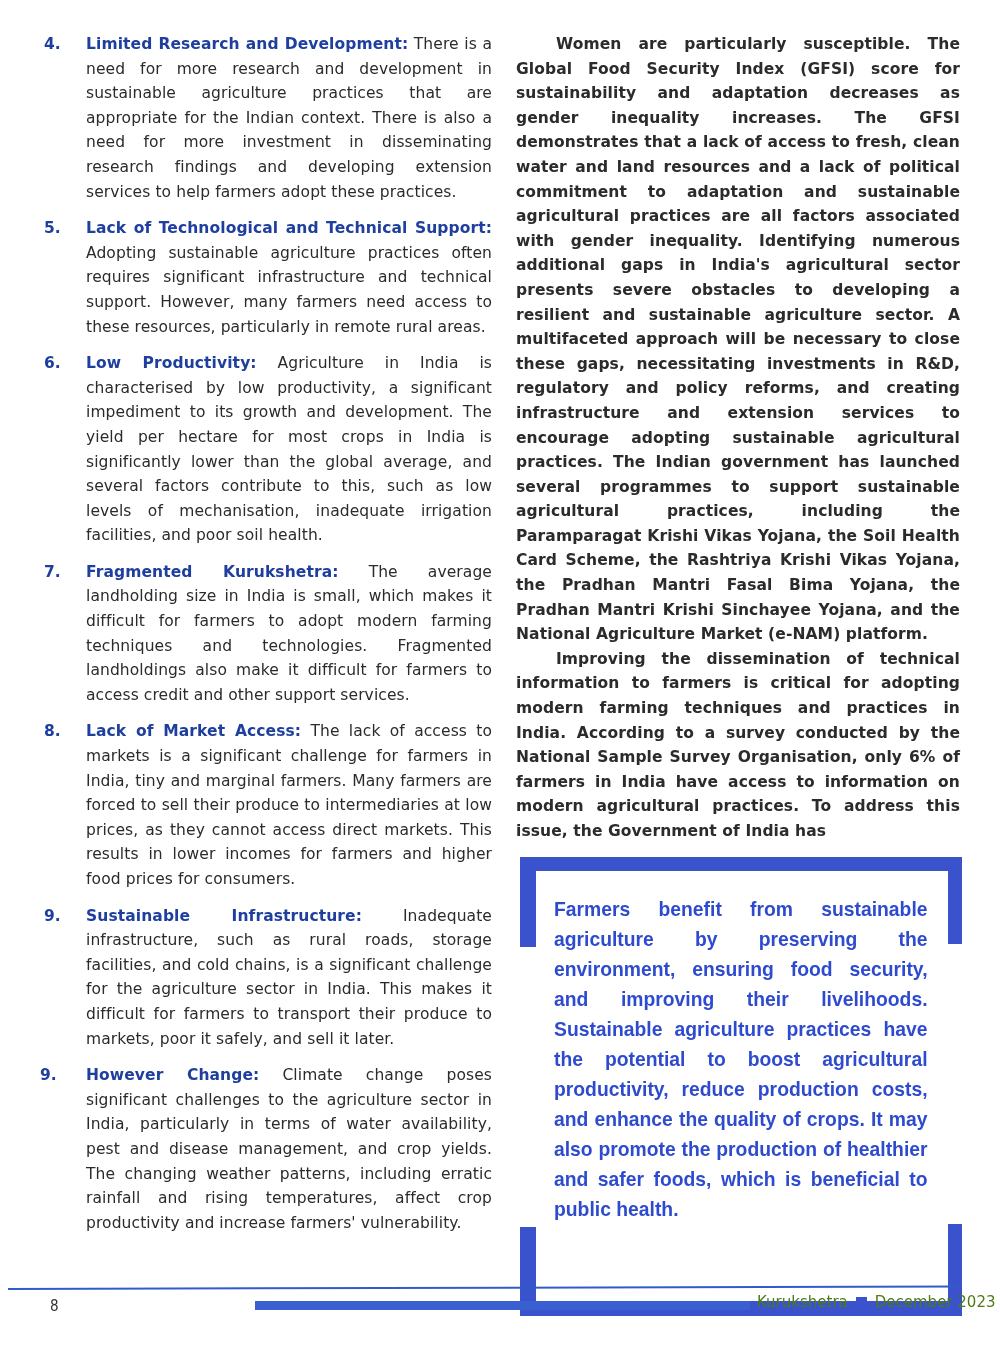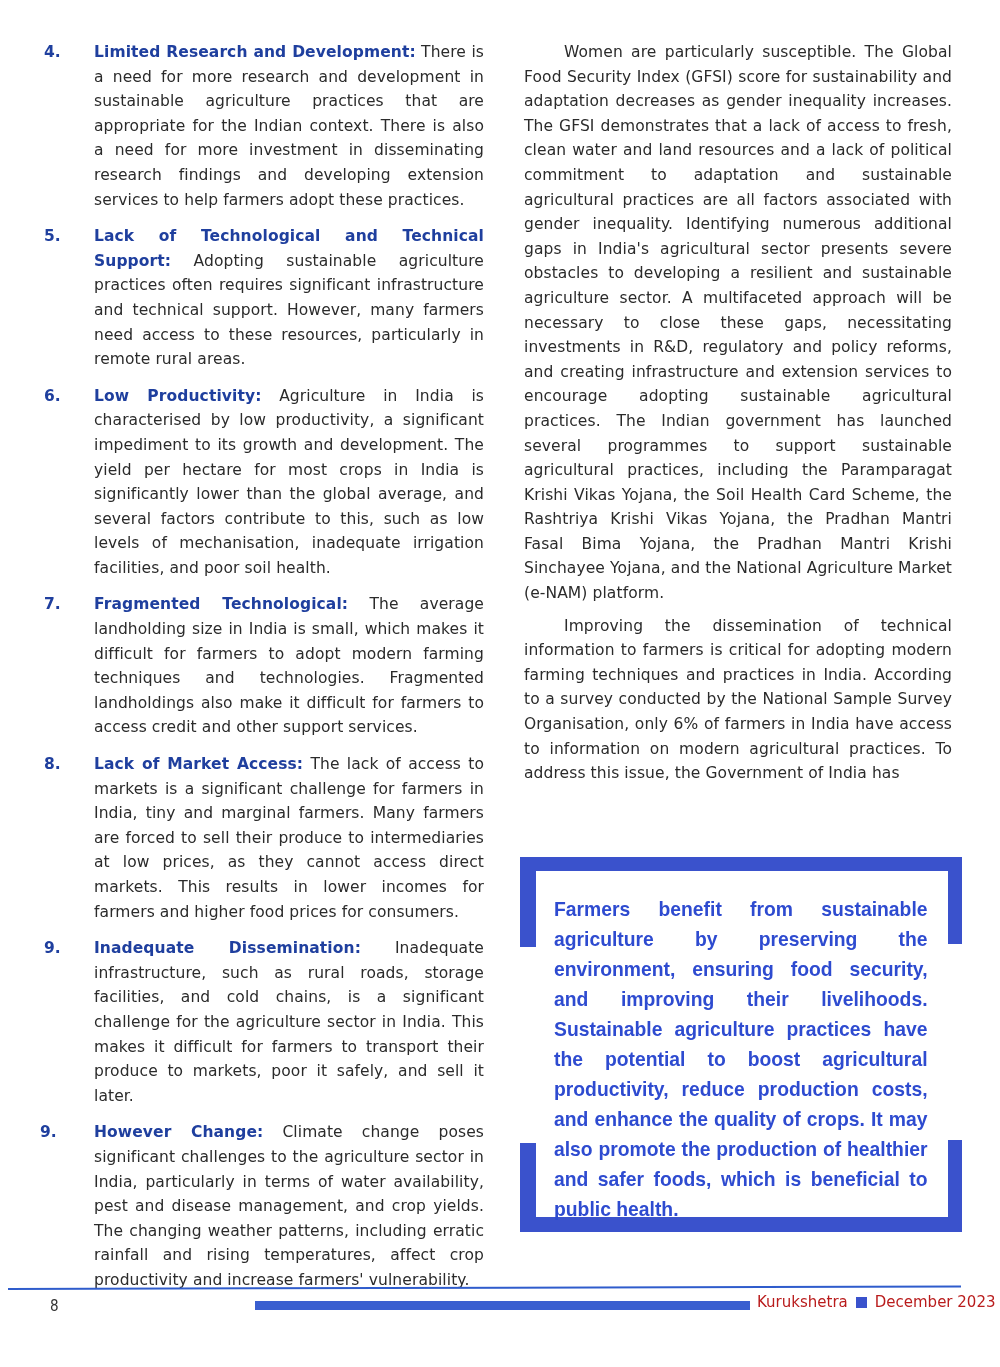--- a/index.html
+++ b/index.html
@@ -10,31 +10,31 @@
     color: #2b2b2b;
   }
   .col-left { position: absolute; left: 40px; top: 32px; width: 452px; }
   .col-right { position: absolute; left: 516px; top: 32px; width: 444px; }
   .item { position: relative; padding-left: 46px; margin-bottom: 12px; }
   .num {
     position: absolute; left: 4px; top: 0;
     color: #1f3f9e; font-weight: bold; font-size: 15.5px; line-height: 24.6px;
   }
   .item p, .col-right p {
-    margin: 8px; font-size: 15.5px; line-height: 24.6px; text-align: justify;
+    margin: 0; font-size: 15.5px; line-height: 24.6px; text-align: justify;
     letter-spacing: 0.1px;
   }
   .head { color: #1f3f9e; font-weight: bold; }
-  .indent { text-indent: 40px; }
+  .indent { text-indent: 40px; font-weight: bold; }
   .section-h {
     color: #12b2e6; font-weight: bold; font-size: 19.5px; line-height: 27px;
     margin: 14px 0 12px 0; text-align: justify;
   }
   .callout {
-    position: absolute; left: 520px; top: 857px; width: 442px; height: 375px;
+    position: absolute; left: 520px; top: 857px; width: 442px; height: 459px;
   }
   .frame { position: absolute; background: #3a52cc; }
   .f-top { left: 0; top: 0; width: 442px; height: 14px; }
   .f-tl { left: 0; top: 0; width: 16px; height: 90px; }
   .f-tr { right: 0; top: 0; width: 14px; height: 87px; }
   .f-bottom { left: 0; bottom: 0; width: 442px; height: 15px; }
   .f-bl { left: 0; bottom: 0; width: 16px; height: 89px; }
   .f-br { right: 0; bottom: 0; width: 14px; height: 92px; }
   .callout-text {
     position: absolute; left: 34px; top: 37px; width: 374px;
@@ -49,21 +49,21 @@
   }
   .page-num {
     position: absolute; left: 50px; top: 1297px; font-size: 15px; color: #333;
     font-family: "DejaVu Sans Condensed", "DejaVu Sans", sans-serif;
   }
   .footer-bar {
     position: absolute; left: 255px; top: 1301px; width: 495px; height: 9px;
     background: #3a5fd0;
   }
   .footer-meta {
-    position: absolute; left: 757px; top: 1293px; font-size: 15px; color: #b91c1c;
+    position: absolute; left: 757px; top: 1293px; font-size: 15px; color: #4d7c0f;
     display: flex; align-items: center; gap: 8px;
   }
   .footer-sq { width: 11px; height: 11px; background: #3a52cc; display: inline-block; }
 </style>
 </head>
 <body>
 
 <div class="col-left">
   <div class="item">
     <span class="num">4.</span>
@@ -72,29 +72,29 @@
   <div class="item">
     <span class="num">5.</span>
     <p><span class="head">Lack of Technological and Technical Support:</span><span> Adopting sustainable agriculture practices often requires significant infrastructure and technical support. However, many farmers need access to these resources, particularly in remote rural areas.</span></p>
   </div>
   <div class="item">
     <span class="num">6.</span>
     <p><span class="head">Low Productivity:</span><span> Agriculture in India is characterised by low productivity, a significant impediment to its growth and development. The yield per hectare for most crops in India is significantly lower than the global average, and several factors contribute to this, such as low levels of mechanisation, inadequate irrigation facilities, and poor soil health.</span></p>
   </div>
   <div class="item">
     <span class="num">7.</span>
-    <p><span class="head">Fragmented Technological:</span><span> The average landholding size in India is small, which makes it difficult for farmers to adopt modern farming techniques and technologies. Fragmented landholdings also make it difficult for farmers to access credit and other support services.</span></p>
+    <p><span class="head">Fragmented Kurukshetra:</span><span> The average landholding size in India is small, which makes it difficult for farmers to adopt modern farming techniques and technologies. Fragmented landholdings also make it difficult for farmers to access credit and other support services.</span></p>
   </div>
   <div class="item">
     <span class="num">8.</span>
     <p><span class="head">Lack of Market Access:</span><span> The lack of access to markets is a significant challenge for farmers in India, tiny and marginal farmers. Many farmers are forced to sell their produce to intermediaries at low prices, as they cannot access direct markets. This results in lower incomes for farmers and higher food prices for consumers.</span></p>
   </div>
   <div class="item">
     <span class="num">9.</span>
-    <p><span class="head">Inadequate Dissemination:</span><span> Inadequate infrastructure, such as rural roads, storage facilities, and cold chains, is a significant challenge for the agriculture sector in India. This makes it difficult for farmers to transport their produce to markets, poor it safely, and sell it later.</span></p>
+    <p><span class="head">Sustainable Infrastructure:</span><span> Inadequate infrastructure, such as rural roads, storage facilities, and cold chains, is a significant challenge for the agriculture sector in India. This makes it difficult for farmers to transport their produce to markets, poor it safely, and sell it later.</span></p>
   </div>
   <div class="item">
     <span class="num" style="left:0">9.</span>
     <p><span class="head">However Change:</span><span> Climate change poses significant challenges to the agriculture sector in India, particularly in terms of water availability, pest and disease management, and crop yields. The changing weather patterns, including erratic rainfall and rising temperatures, affect crop productivity and increase farmers' vulnerability.</span></p>
   </div>
 </div>
 
 <div class="col-right">
   <p class="indent">Women are particularly susceptible. The Global Food Security Index (GFSI) score for sustainability and adaptation decreases as gender inequality increases. The GFSI demonstrates that a lack of access to fresh, clean water and land resources and a lack of political commitment to adaptation and sustainable agricultural practices are all factors associated with gender inequality. Identifying numerous additional gaps in India's agricultural sector presents severe obstacles to developing a resilient and sustainable agriculture sector. A multifaceted approach will be necessary to close these gaps, necessitating investments in R&amp;D, regulatory and policy reforms, and creating infrastructure and extension services to encourage adopting sustainable agricultural practices. The Indian government has launched several programmes to support sustainable agricultural practices, including the Paramparagat Krishi Vikas Yojana, the Soil Health Card Scheme, the Rashtriya Krishi Vikas Yojana, the Pradhan Mantri Fasal Bima Yojana, the Pradhan Mantri Krishi Sinchayee Yojana, and the National Agriculture Market (e-NAM) platform.</p>
   <p class="indent">Improving the dissemination of technical information to farmers is critical for adopting modern farming techniques and practices in India. According to a survey conducted by the National Sample Survey Organisation, only 6% of farmers in India have access to information on modern agricultural practices. To address this issue, the Government of India has</p>

